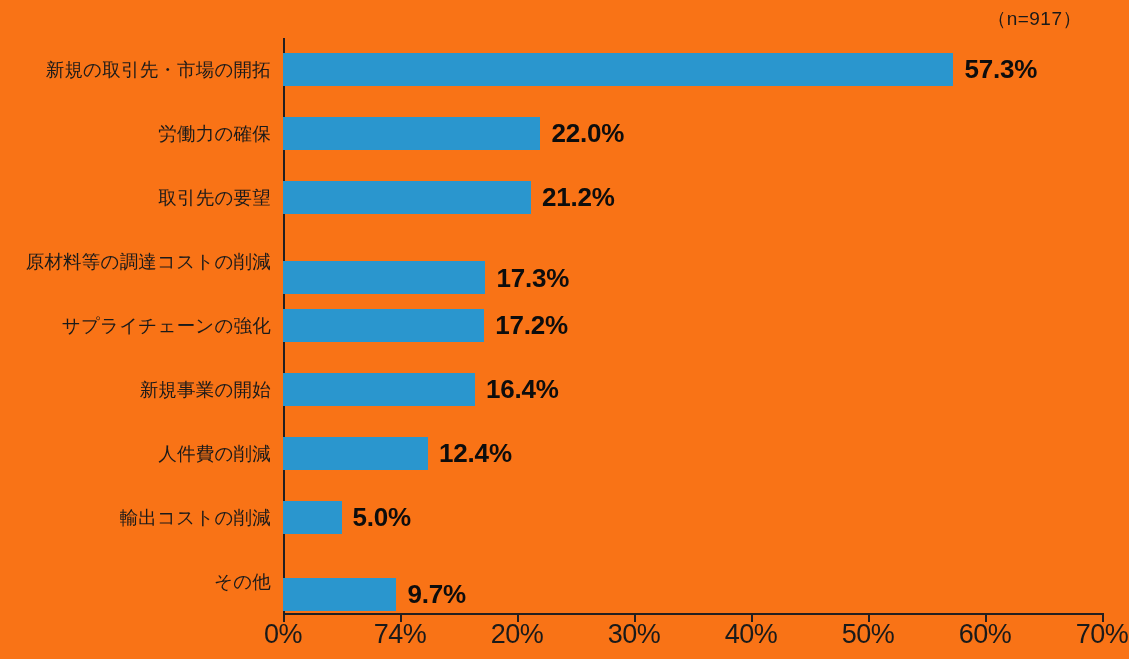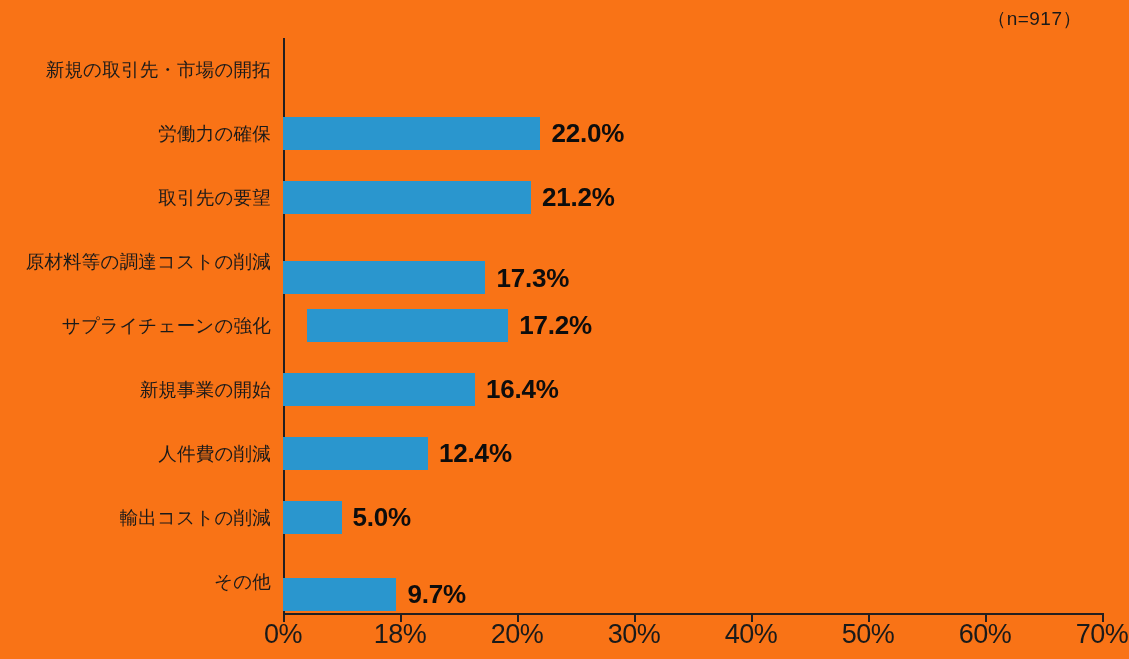--- a/index.html
+++ b/index.html
@@ -159,33 +159,37 @@
       <div class="cat-label" style="top: 319.444px;">新規事業の開始</div>
       <div class="cat-label" style="top: 383.333px;">人件費の削減</div>
       <div class="cat-label" style="top: 447.222px;">輸出コストの削減</div>
       <div class="cat-label" style="top: 511.111px;">その他</div>
     </div>
 
   <div class="plot">
     <div class="axis-line-y"></div>
     <div class="axis-line-x"></div>
     <div class="rows">
+        <div class="row" style="top: 0px;">
+          <div class="bar" style="width: 670.41px; background: rgb(42, 150, 206);"></div>
+          <span class="bar-value">57.3%</span>
+        </div>
         <div class="row" style="top: 63.8889px;">
           <div class="bar" style="width: 257.4px; background: rgb(42, 150, 206);"></div>
           <span class="bar-value">22.0%</span>
         </div>
         <div class="row" style="top: 127.778px;">
           <div class="bar" style="width: 248.04px; background: rgb(42, 150, 206);"></div>
           <span class="bar-value">21.2%</span>
         </div>
         <div class="row" style="top: 191.667px; align-items: flex-end;">
           <div class="bar" style="width: 202.41px; background: rgb(42, 150, 206);"></div>
           <span class="bar-value">17.3%</span>
         </div>
-        <div class="row" style="top: 255.556px; padding-left: 24px;">
+        <div class="row" style="top: 255.556px;">
           <div class="bar" style="width: 201.24px; background: rgb(42, 150, 206);"></div>
           <span class="bar-value">17.2%</span>
         </div>
         <div class="row" style="top: 319.444px;">
           <div class="bar" style="width: 191.88px; background: rgb(42, 150, 206);"></div>
           <span class="bar-value">16.4%</span>
         </div>
         <div class="row" style="top: 383.333px;">
           <div class="bar" style="width: 145.08px; background: rgb(42, 150, 206);"></div>
           <span class="bar-value">12.4%</span>
@@ -204,21 +208,21 @@
       <div class="tick" style="left: 234px;"></div>
       <div class="tick" style="left: 351px;"></div>
       <div class="tick" style="left: 468px;"></div>
       <div class="tick" style="left: 585px;"></div>
       <div class="tick" style="left: 702px;"></div>
       <div class="tick" style="left: 819px;"></div>
     </div>
 
   <div class="x-tick-labels">
       <div class="x-tick-label" style="left: 283px;">0%</div>
-      <div class="x-tick-label" style="left: 400px;">18%</div>
+      <div class="x-tick-label" style="left: 400px;">74%</div>
       <div class="x-tick-label" style="left: 517px;">20%</div>
       <div class="x-tick-label" style="left: 634px;">30%</div>
       <div class="x-tick-label" style="left: 751px;">40%</div>
       <div class="x-tick-label" style="left: 868px;">50%</div>
       <div class="x-tick-label" style="left: 985px;">60%</div>
       <div class="x-tick-label" style="left: 1102px;">70%</div>
     </div>
 
 </div>
 

